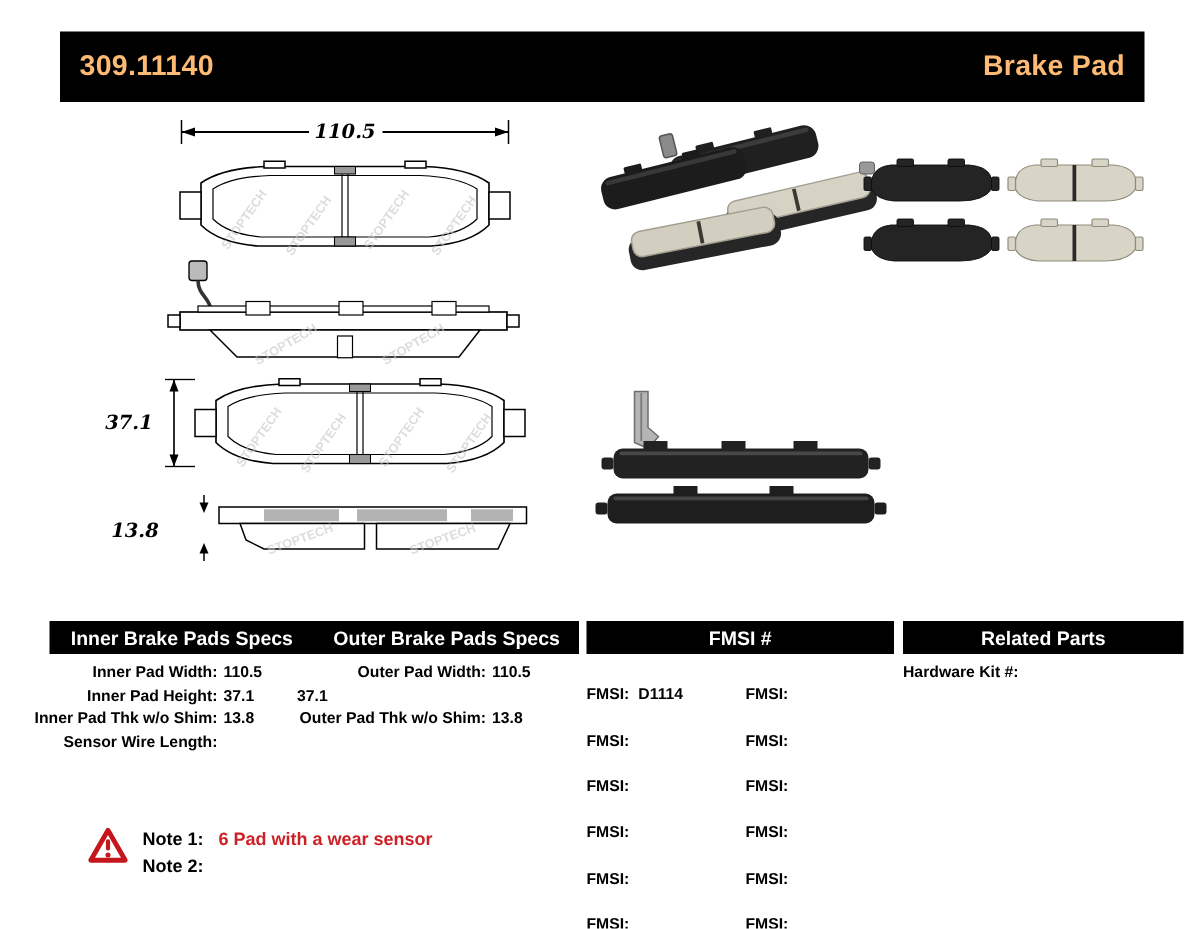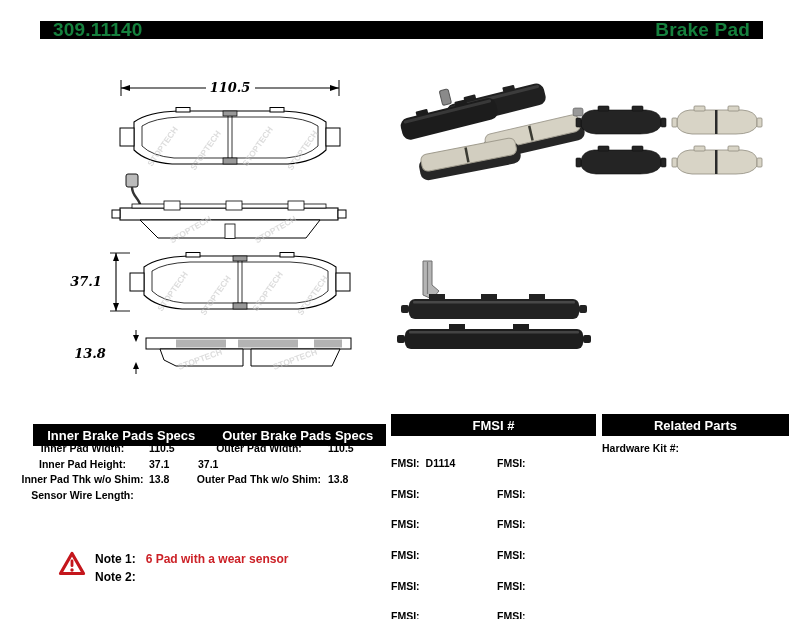--- a/index.html
+++ b/index.html
@@ -2,37 +2,37 @@
 <html><head>
 <meta charset="utf-8">
 <style>
   html,body{margin:0;padding:0;}
   body{
     width:800px;height:619px;position:relative;background:#fff;overflow:hidden;
     font-family:"Liberation Sans",sans-serif;color:#000;
   }
   
   .header-bar{
-    position:absolute;left:40px;top:21px;width:723px;height:18px;background:#000;
-    color:#15803d;display:flex;justify-content:space-between;align-items:center;
+    position:absolute;left:40px;top:21px;width:723px;height:47px;background:#000;
+    color:#fdba74;display:flex;justify-content:space-between;align-items:center;
     padding:0 13px;box-sizing:border-box;font-size:19px;font-weight:bold;letter-spacing:.2px;
   }
   
   svg{position:absolute;overflow:visible;}
   .dim-label{font:italic bold 13px "DejaVu Serif",serif;fill:#000;}
   .wm{font:bold 8.5px "Liberation Sans",sans-serif;fill:#c6c6c6;opacity:.6;}
   
   .thead{
     position:absolute;height:22px;background:#000;color:#fff;display:flex;
     align-items:center;justify-content:center;font-size:13px;font-weight:bold;
   }
   .thead.split span{flex:1;text-align:center;}
   .spec-col{position:absolute;font-size:10.5px;font-weight:bold;white-space:nowrap;}
   .spec-row{display:flex;height:15.7px;line-height:15.7px;}
-  .spec-row .lbl{flex:1;text-align:center;}
+  .spec-row .lbl{flex:1;text-align:right;}
   .spec-row .val{width:42px;text-align:left;padding-left:4px;}
   .fmsi-row{height:15.7px;line-height:15.7px;margin-top:15px;}
   .fmsi-row .val{padding-left:6px;}
   .rel-row{height:15.7px;line-height:15.7px;}
   
   .note-line{position:absolute;font-size:12px;font-weight:bold;white-space:nowrap;}
   .note-red{color:#cc2127;padding-left:10px;}
 </style>
 </head>
 <body>
@@ -194,21 +194,21 @@
   <g>
     <rect x="56" y="71" width="16" height="7" fill="#1e1e1e"></rect>
     <rect x="120" y="71" width="16" height="7" fill="#1e1e1e"></rect>
     <rect x="12" y="76" width="178" height="20" rx="6" fill="#1e1e1e"></rect>
     <rect x="4" y="82" width="8" height="8" rx="2" fill="#1e1e1e"></rect>
     <rect x="190" y="82" width="8" height="8" rx="2" fill="#1e1e1e"></rect>
     <rect x="16" y="78" width="170" height="2.5" rx="1" fill="#444"></rect>
   </g>
 </svg>
 
-<div class="thead split" style="left:33px;top:414px;width:353px;margin-top:10px;">
+<div class="thead split" style="left:33px;top:414px;width:353px;">
   <span>Inner Brake Pads Specs</span>
   <span>Outer Brake Pads Specs</span>
 </div>
 <div class="thead" style="left:391px;top:414px;width:205px;">
   <span>FMSI #</span>
 </div>
 <div class="thead" style="left:602px;top:414px;width:187px;">
   <span>Related Parts</span>
 </div>
 

